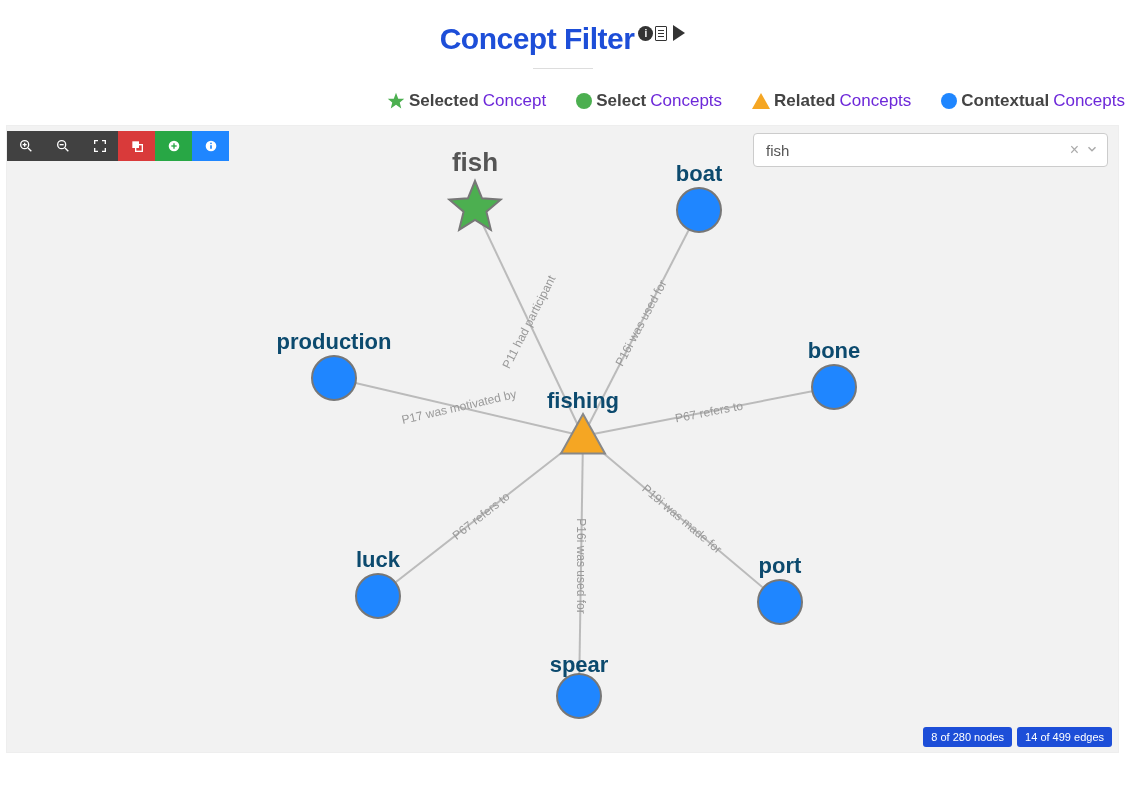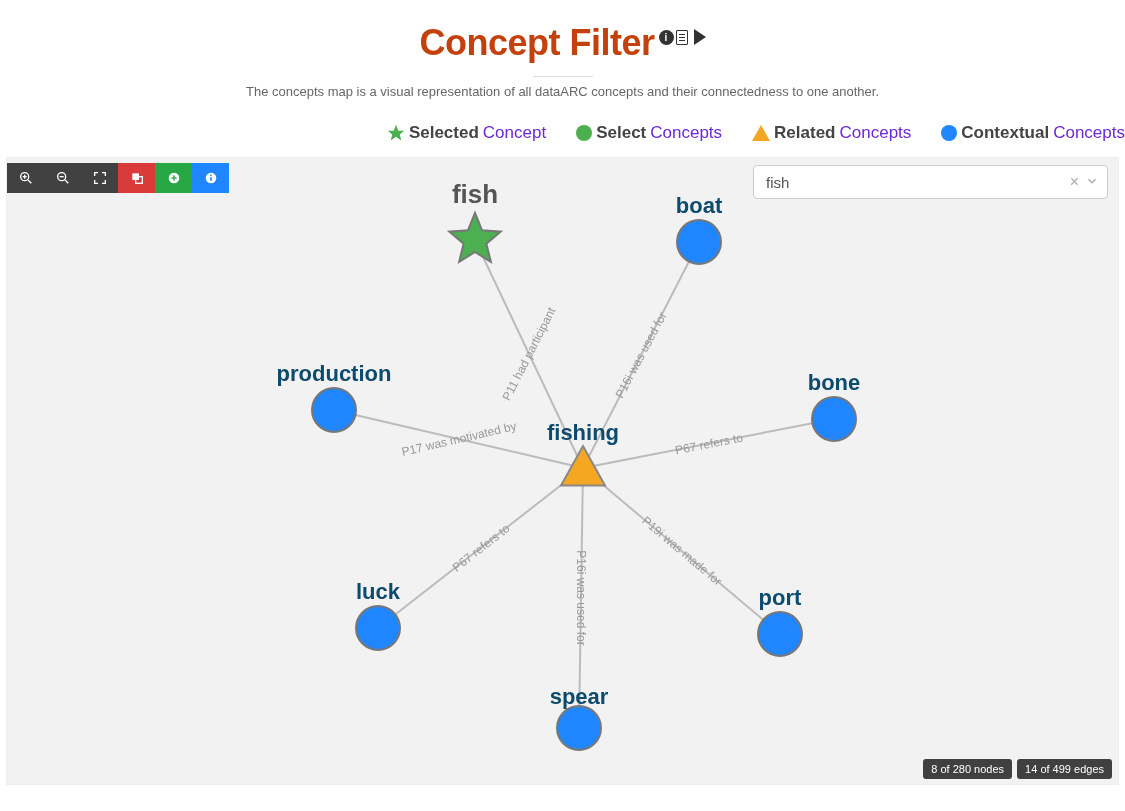--- a/index.html
+++ b/index.html
@@ -14,23 +14,23 @@
   .header {
     text-align: center;
     padding-top: 22px;
   }
   .title-row {
     display: inline-flex;
     align-items: center;
     gap: 4px;
   }
   .title {
-    font-size: 36px;
+    font-size: 30px;
     font-weight: 700;
-    color: #c2410c;
+    color: #1d4ed8;
     letter-spacing: -0.5px;
     text-align: right;
   }
   .title-icons {
     display: inline-flex;
     align-items: center;
     gap: 2px;
     position: relative;
     top: -6px;
   }
@@ -167,41 +167,40 @@
     white-space: nowrap;
     transform-origin: center;
     pointer-events: none;
   }
   .stats {
     position: absolute;
     bottom: 5px; right: 6px;
     display: flex; gap: 5px;
   }
   .stat-badge {
-    background: #404040;
+    background: #1d4ed8;
     color: #fff;
     font-size: 11px;
     padding: 4px 8px;
     border-radius: 3px;
   }
 </style>
 </head>
 <body>
 
 <div class="header">
   <div class="title-row">
     <span class="title">Concept Filter</span>
     <span class="title-icons">
       <span class="info-circle">i</span>
       <span class="doc-icon"></span>
       <span class="play-tri"></span>
     </span>
   </div>
   <hr class="hr-small">
-  <div class="desc">The concepts map is a visual representation of all dataARC concepts and their connectedness to one another.</div>
 
   <div class="legend">
     <span class="leg-item">
       <svg class="leg-star" viewBox="0 0 24 24">
           <polygon points="12,1 15,9 23,9 17,14 19,22 12,17 5,22 7,14 1,9 9,9" fill="#4caf50"></polygon>
         </svg>
       <span class="leg-bold">Selected</span>
       <span class="leg-gray">Concept</span>
     </span>
     <span class="leg-item">

